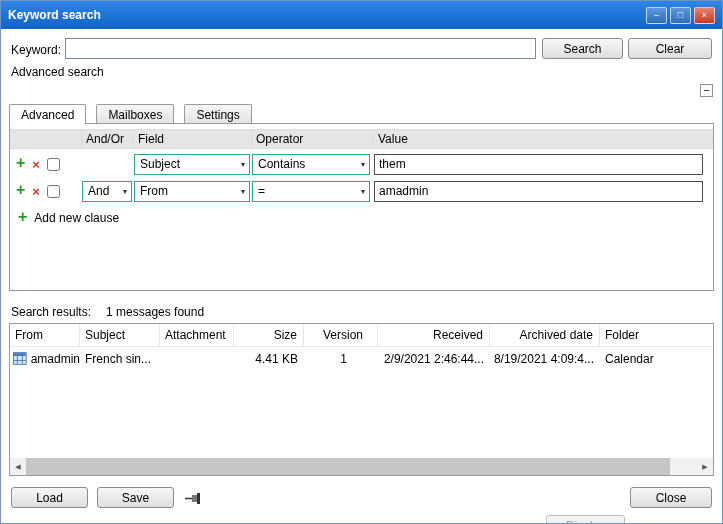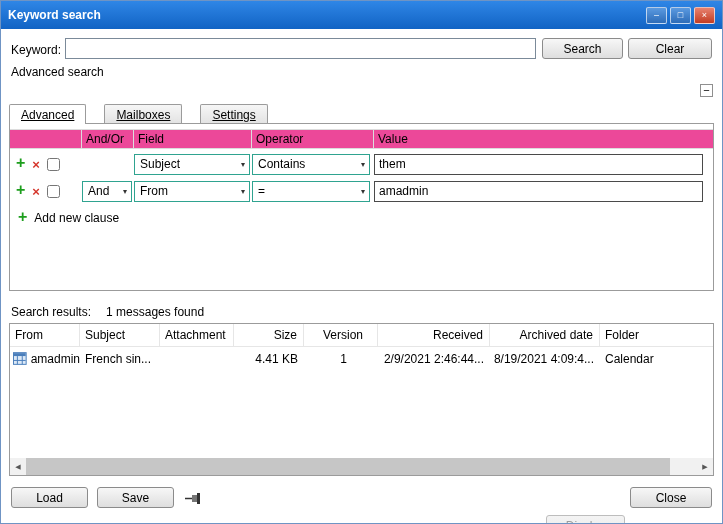--- a/index.html
+++ b/index.html
@@ -18,26 +18,26 @@
   .keyword-input{position:absolute;left:64px;top:37px;width:471px;height:21px;border:1px solid #7b8a99;box-sizing:border-box;padding:0 4px;font:inherit;}
   .btn{border:1px solid #8b8b8b;border-radius:3px;background:linear-gradient(#f7f7f7,#dedede);font-family:inherit;font-size:12px;color:#000;box-sizing:border-box;}
   .btn[disabled]{color:#9c9c9c;background:linear-gradient(#f4f4f4,#eaeaea);border-color:#bdbdbd;margin-top:28px;}
   .search-btn{position:absolute;left:541px;top:37px;width:81px;height:21px;}
   .clear-btn{position:absolute;left:627px;top:37px;width:84px;height:21px;}
   .advanced-label{position:absolute;left:10px;top:64px;}
   .collapse-btn{position:absolute;left:699px;top:83px;width:13px;height:13px;border:1px solid #8f8f8f;background:#fff;display:flex;align-items:center;justify-content:center;font-size:11px;line-height:1;box-sizing:border-box;}
 
   
   .tabstrip{position:absolute;left:8px;top:103px;display:flex;z-index:2;}
-  .tab{padding:3px 11px 2px;border:1px solid #9b9b9b;border-bottom:none;border-radius:2px 2px 0 0;background:linear-gradient(#f6f6f6,#e3e3e3);margin-right:18px;height:19px;box-sizing:border-box;text-decoration:underline;}
+  .tab{padding:3px 11px 2px;border:1px solid #9b9b9b;border-bottom:none;border-radius:2px 2px 0 0;background:linear-gradient(#f6f6f6,#e3e3e3);margin-right:10px;height:19px;box-sizing:border-box;}
   .tab.active{background:#fff;height:20px;margin-bottom:-1px;}
   .tab-panel{position:absolute;left:8px;top:122px;width:705px;height:168px;border:1px solid #9b9b9b;background:#fff;box-sizing:border-box;}
 
   
-  .clause-header{display:flex;align-items:center;height:20px;margin-top:5px;border-top:1px solid #dcdcdc;border-bottom:1px solid #dcdcdc;background:#ec4899;box-sizing:border-box;}
+  .clause-header{display:flex;align-items:center;height:20px;margin-top:5px;border-top:1px solid #dcdcdc;border-bottom:1px solid #dcdcdc;background:#e5e5e5;box-sizing:border-box;}
   .clause-header>div{height:100%;display:flex;align-items:center;box-sizing:border-box;}
   .h-icons{width:72px;border-right:1px solid #dcdcdc;}
   .h-andor{width:52px;padding-left:4px;border-right:1px solid #dcdcdc;}
   .h-field{width:118px;padding-left:4px;border-right:1px solid #dcdcdc;}
   .h-operator{width:122px;padding-left:4px;border-right:1px solid #dcdcdc;}
   .h-value{flex:1;padding-left:4px;}
   .clause-row{display:flex;align-items:center;height:24px;margin-top:3px;}
   .icons{width:72px;padding-left:6px;box-sizing:border-box;display:flex;align-items:center;gap:7px;flex-shrink:0;}
   .icon-add{color:#1d9e1d;font-weight:bold;font-size:16px;line-height:1;margin-top:-2px;}
   .icon-del{color:#d5352b;font-weight:bold;font-size:13px;line-height:1;}

